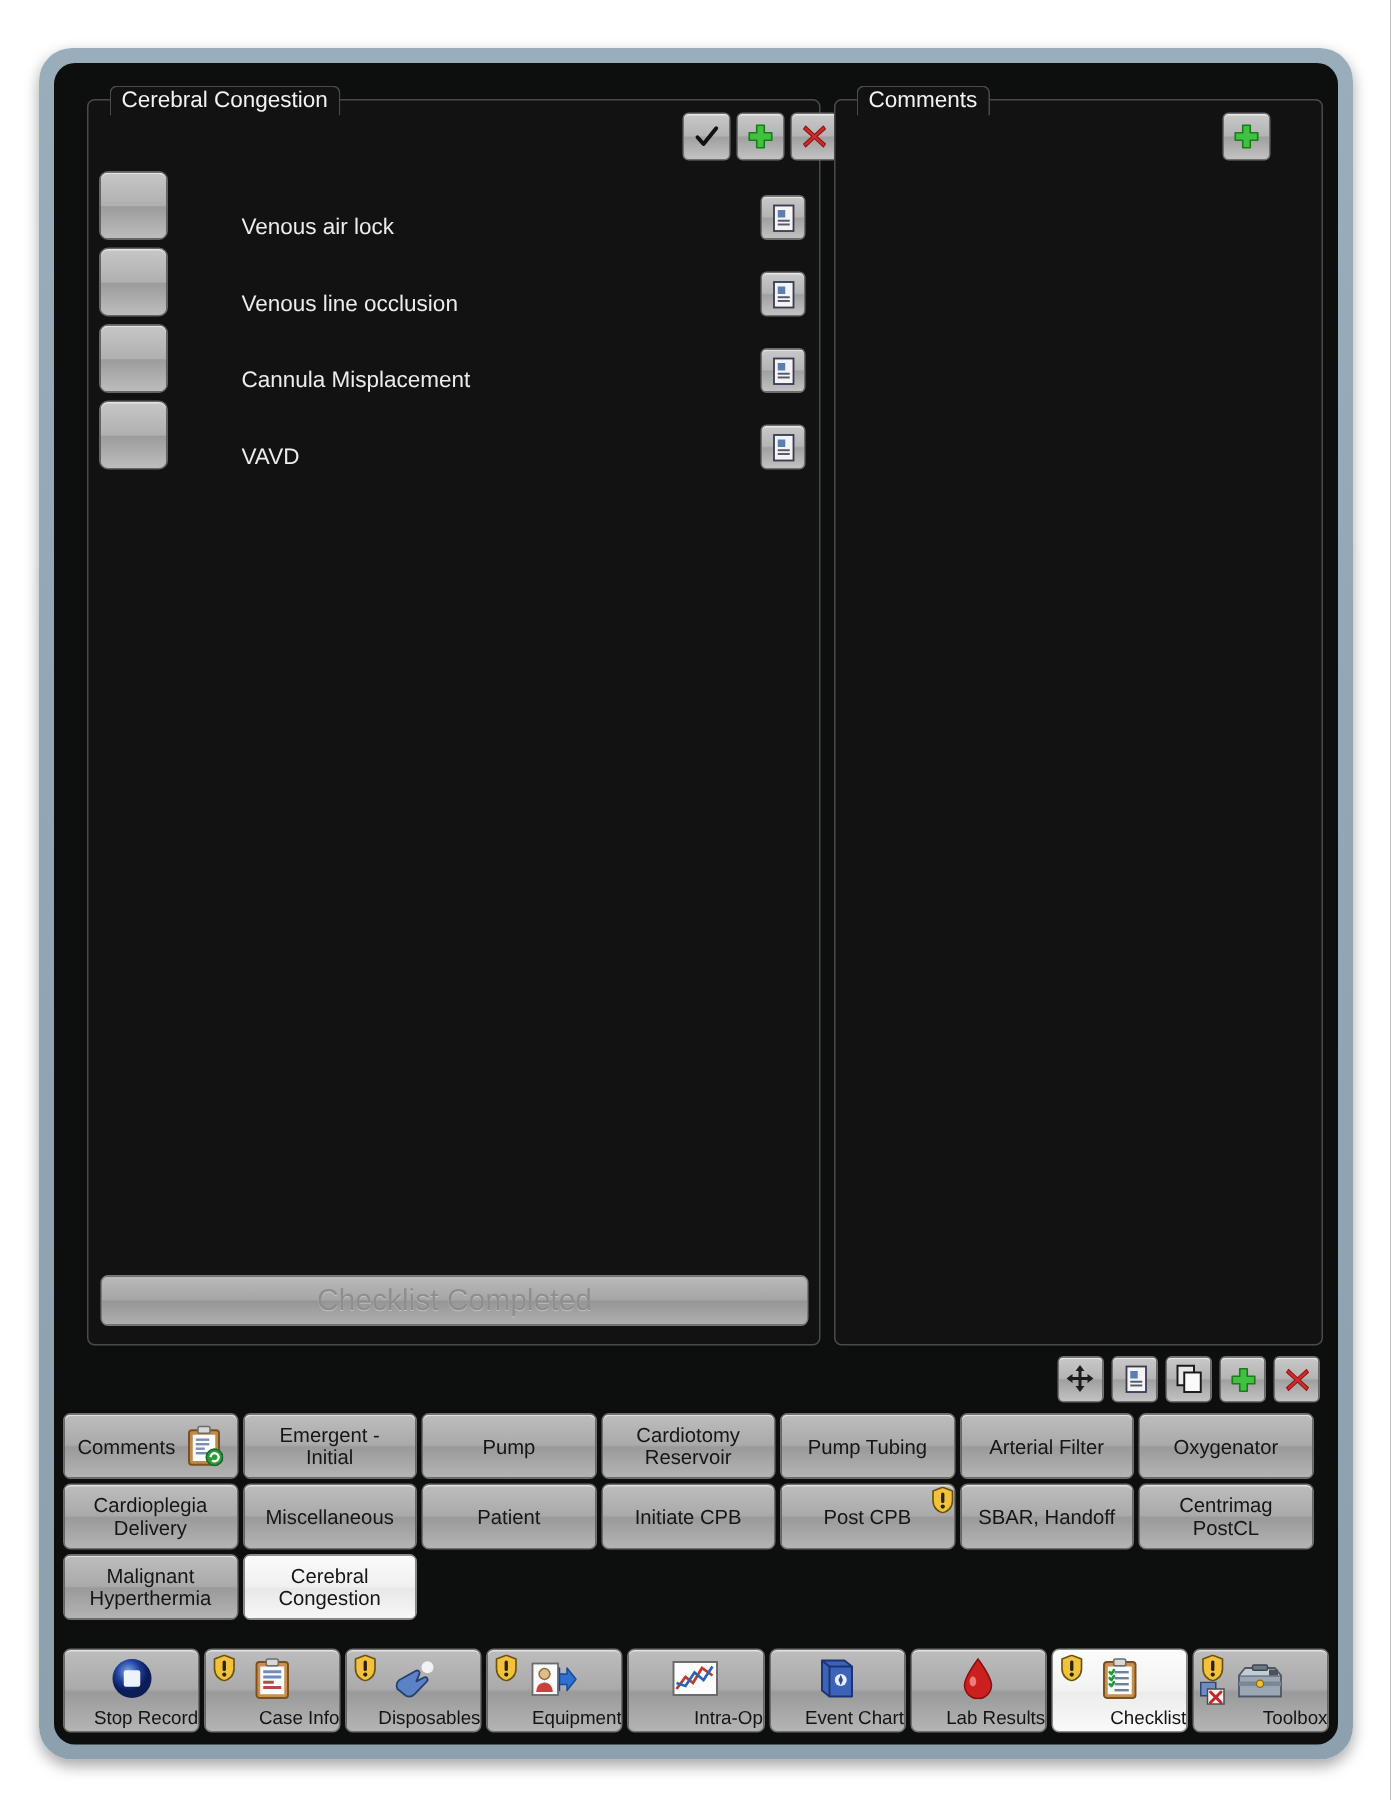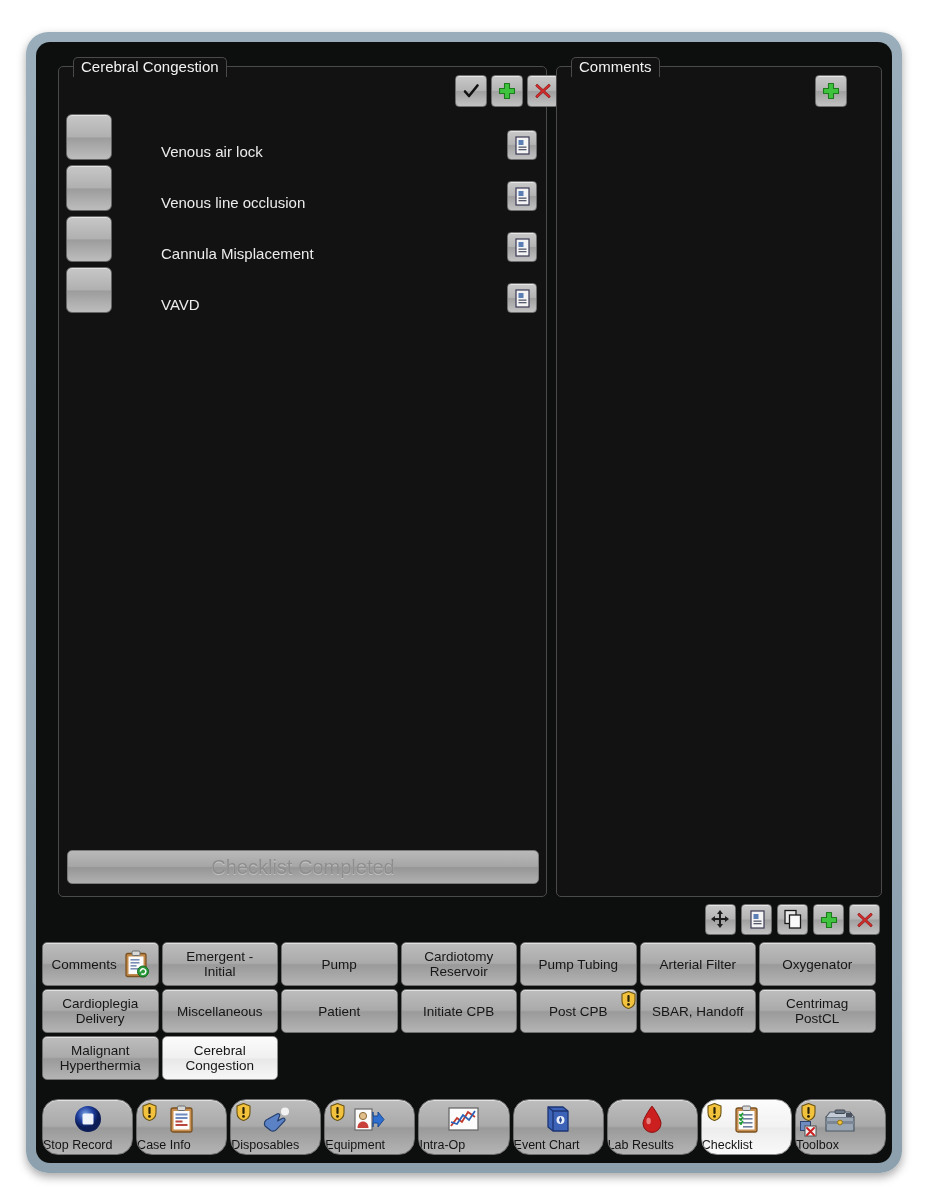--- a/index.html
+++ b/index.html
@@ -173,23 +173,23 @@
     position: absolute;
     left: 6px; bottom: 8px;
     width: 844px; height: 56px;
     display: flex; gap: 3px;
   }
   .nav-btn {
     position: relative;
     flex: 1 1 0;
     background: linear-gradient(180deg,#bdbdbd 0%, #aaaaaa 48%, #9a9a9a 52%, #b4b4b4 100%);
     border: 1px solid #6f6f6f;
-    border-radius: 16px;
+    border-radius: 5px;
     display: flex; flex-direction: column;
-    align-items: flex-start; justify-content: flex-end;
+    align-items: flex-end; justify-content: flex-end;
     padding-bottom: 2px;
     cursor: pointer;
     box-shadow: inset 0 1px 0 rgba(255,255,255,.55);
     overflow: hidden;
   }
   .nav-btn.active {
     background: linear-gradient(180deg,#fcfcfc 0%, #f2f2f2 50%, #ececec 52%, #f9f9f9 100%);
     border-color: #8c8c8c;
   }
   .nav-glyph {

